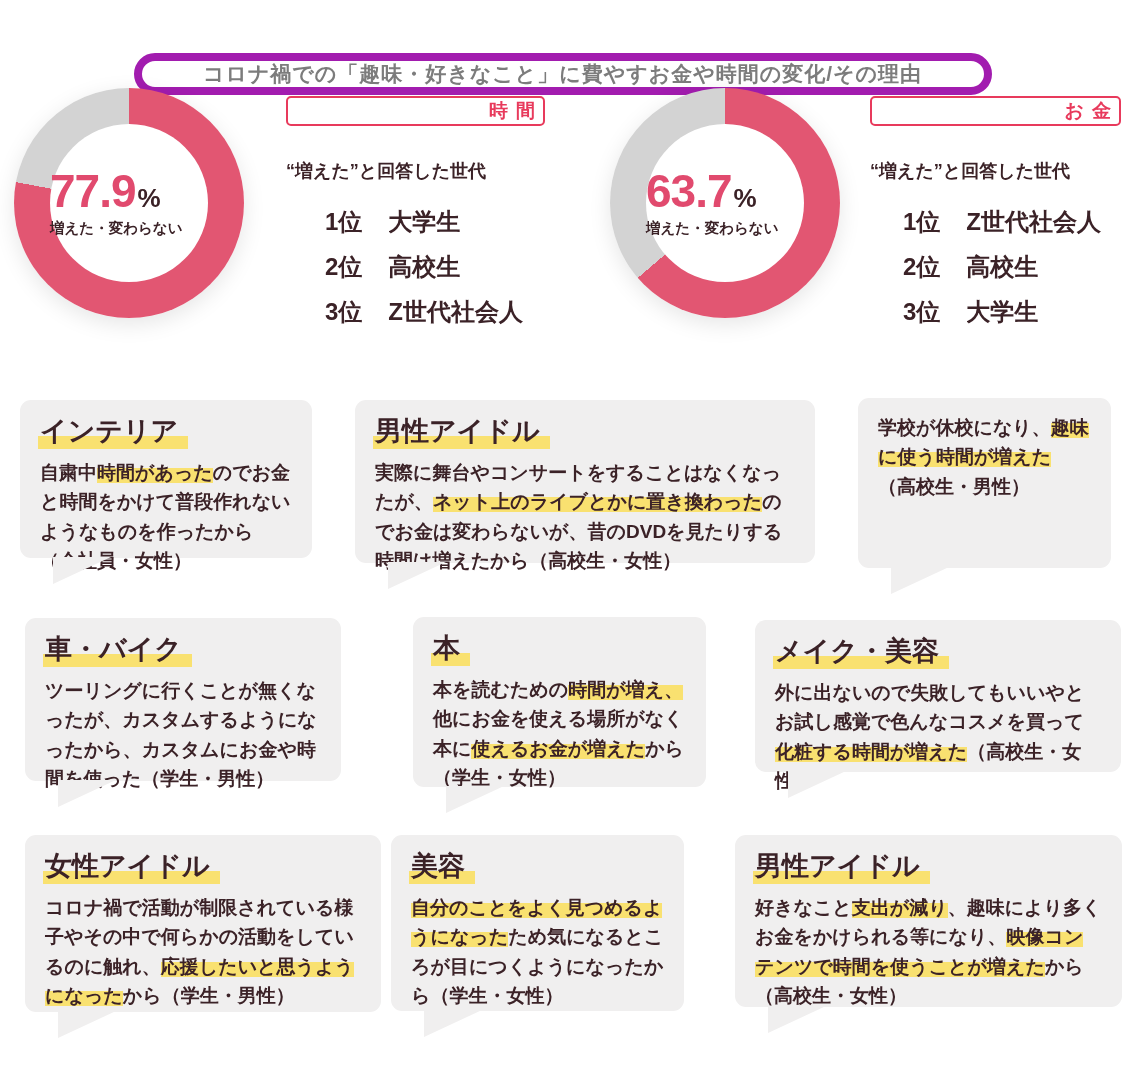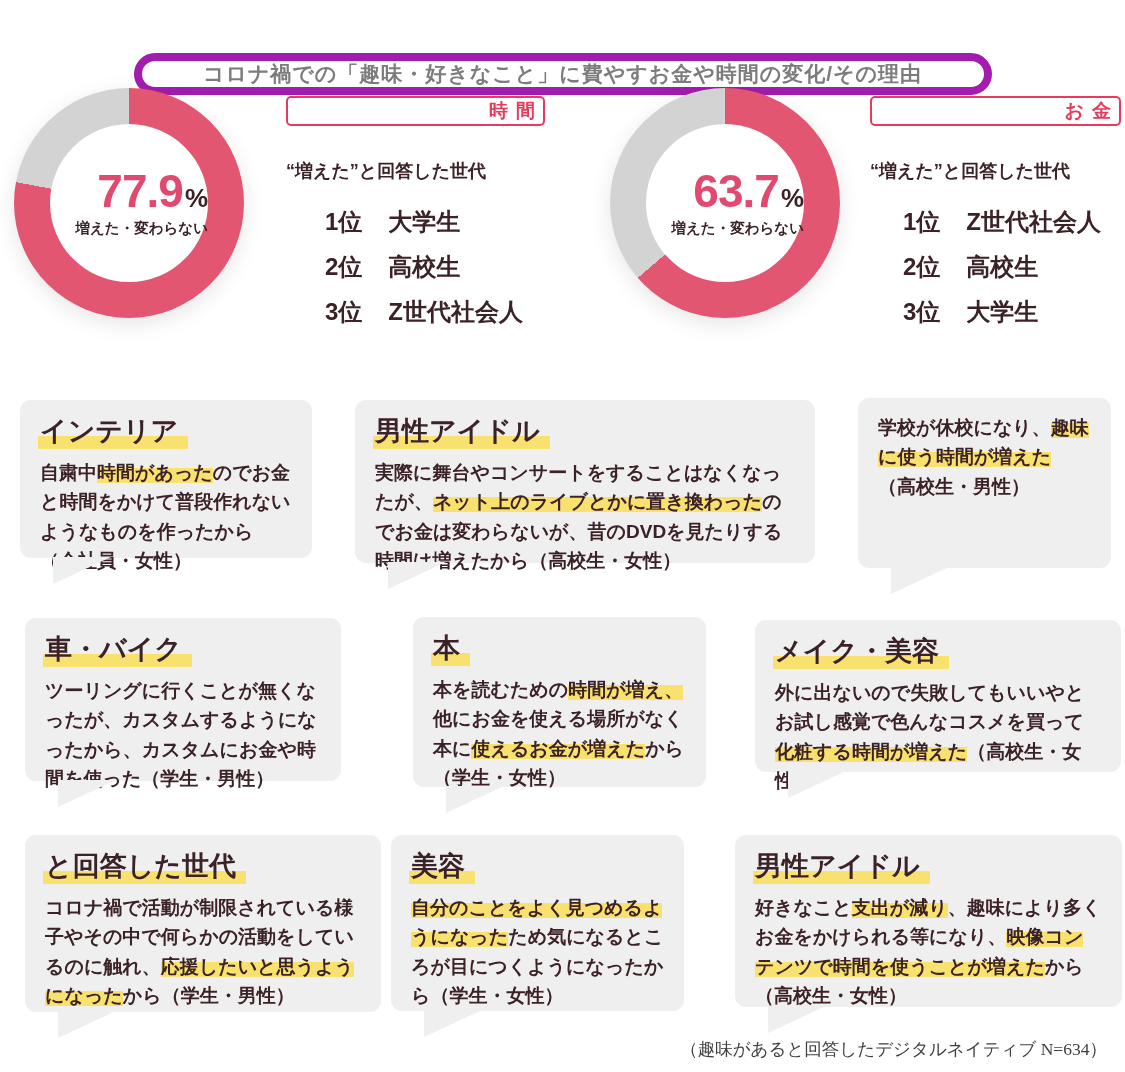--- a/index.html
+++ b/index.html
@@ -13,21 +13,21 @@
   
   .title-pill{position:absolute;left:50%;transform:translateX(-50%);top:9px;width:858px;height:42px;
     border:8px solid #a21caf;border-radius:22px;display:flex;align-items:center;justify-content:center;
     font-size:21px;font-weight:bold;color:var(--titlegray);letter-spacing:1px;background:#fff;margin-top:44px;}
 
   
   .donut{position:absolute;width:230px;height:230px;border-radius:50%;
     display:flex;align-items:center;justify-content:center;
     box-shadow:0 6px 22px rgba(0,0,0,.10);}
   .hole{width:158px;height:158px;border-radius:50%;background:#fff;display:flex;flex-direction:column;
-    align-items:flex-end;justify-content:center;text-align:center;}
+    align-items:flex-start;justify-content:center;text-align:center;}
   .pct{line-height:1;white-space:nowrap;}
   .pct .num{font-size:46px;font-weight:900;color:var(--numpink);letter-spacing:-1px;}
   .pct .sym{font-size:26px;font-weight:800;color:var(--dark);margin-left:2px;}
   .center-label{font-size:14.5px;font-weight:bold;color:var(--dark);margin-top:5px;}
 
   
   .info{position:absolute;}
   .cat-box{height:30px;border:2px solid var(--red);border-radius:5px;background:#fff;
     display:flex;align-items:center;justify-content:flex-end;color:var(--red);
     font-size:19px;font-weight:bold;letter-spacing:8px;text-indent:8px;}
@@ -142,30 +142,29 @@
     <p><span>本を読むための</span><mark class="hl">時間が増え、</mark><span>他にお金を使える場所がなく本に</span><mark class="hl">使えるお金が増えた</mark><span>から
 （学生・女性）</span></p>
   </div>
 
   <div class="card" style="left:755px;top:620px;width:366px;height:152px;">
     <h3><mark class="tmark">メイク・美容</mark></h3>
     <p><span>外に出ないので失敗してもいいやとお試し感覚で色んなコスメを買って</span><mark class="hl">化粧する時間が増えた</mark><span>（高校生・女性）</span></p>
   </div>
 
   <div class="card" style="left:25px;top:835px;width:356px;height:177px;">
-    <h3><mark class="tmark">と回答した世代</mark></h3>
+    <h3><mark class="tmark">女性アイドル</mark></h3>
     <p><span>コロナ禍で活動が制限されている様子やその中で何らかの活動をしているのに触れ、</span><mark class="hl">応援したいと思うようになった</mark><span>から（学生・男性）</span></p>
   </div>
 
   <div class="card" style="left:391px;top:835px;width:293px;height:176px;">
     <h3><mark class="tmark">美容</mark></h3>
     <p><mark class="hl">自分のことをよく見つめるようになった</mark><span>ため気になるところが目につくようになったから（学生・女性）</span></p>
   </div>
 
   <div class="card" style="left:735px;top:835px;width:387px;height:172px;">
     <h3><mark class="tmark">男性アイドル</mark></h3>
     <p><span>好きなこと</span><mark class="hl">支出が減り</mark><span>、趣味により多くお金をかけられる等になり、</span><mark class="hl">映像コンテンツで時間を使うことが増えた</mark><span>から
 （高校生・女性）</span></p>
   </div>
 
-  <div class="footer-note">（趣味があると回答したデジタルネイティブ N=634）</div>
 
 </div>
 
 </body></html>

